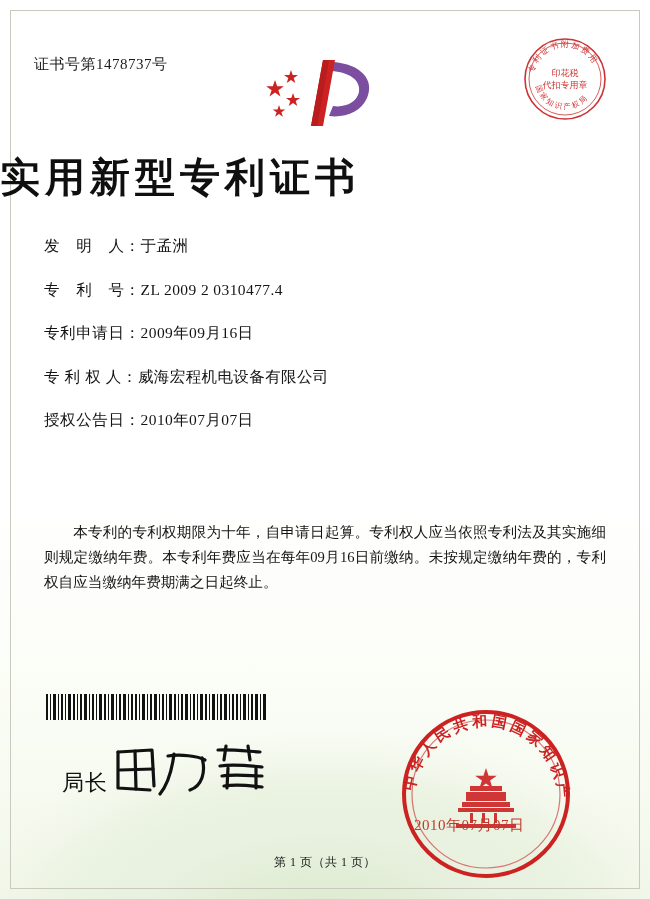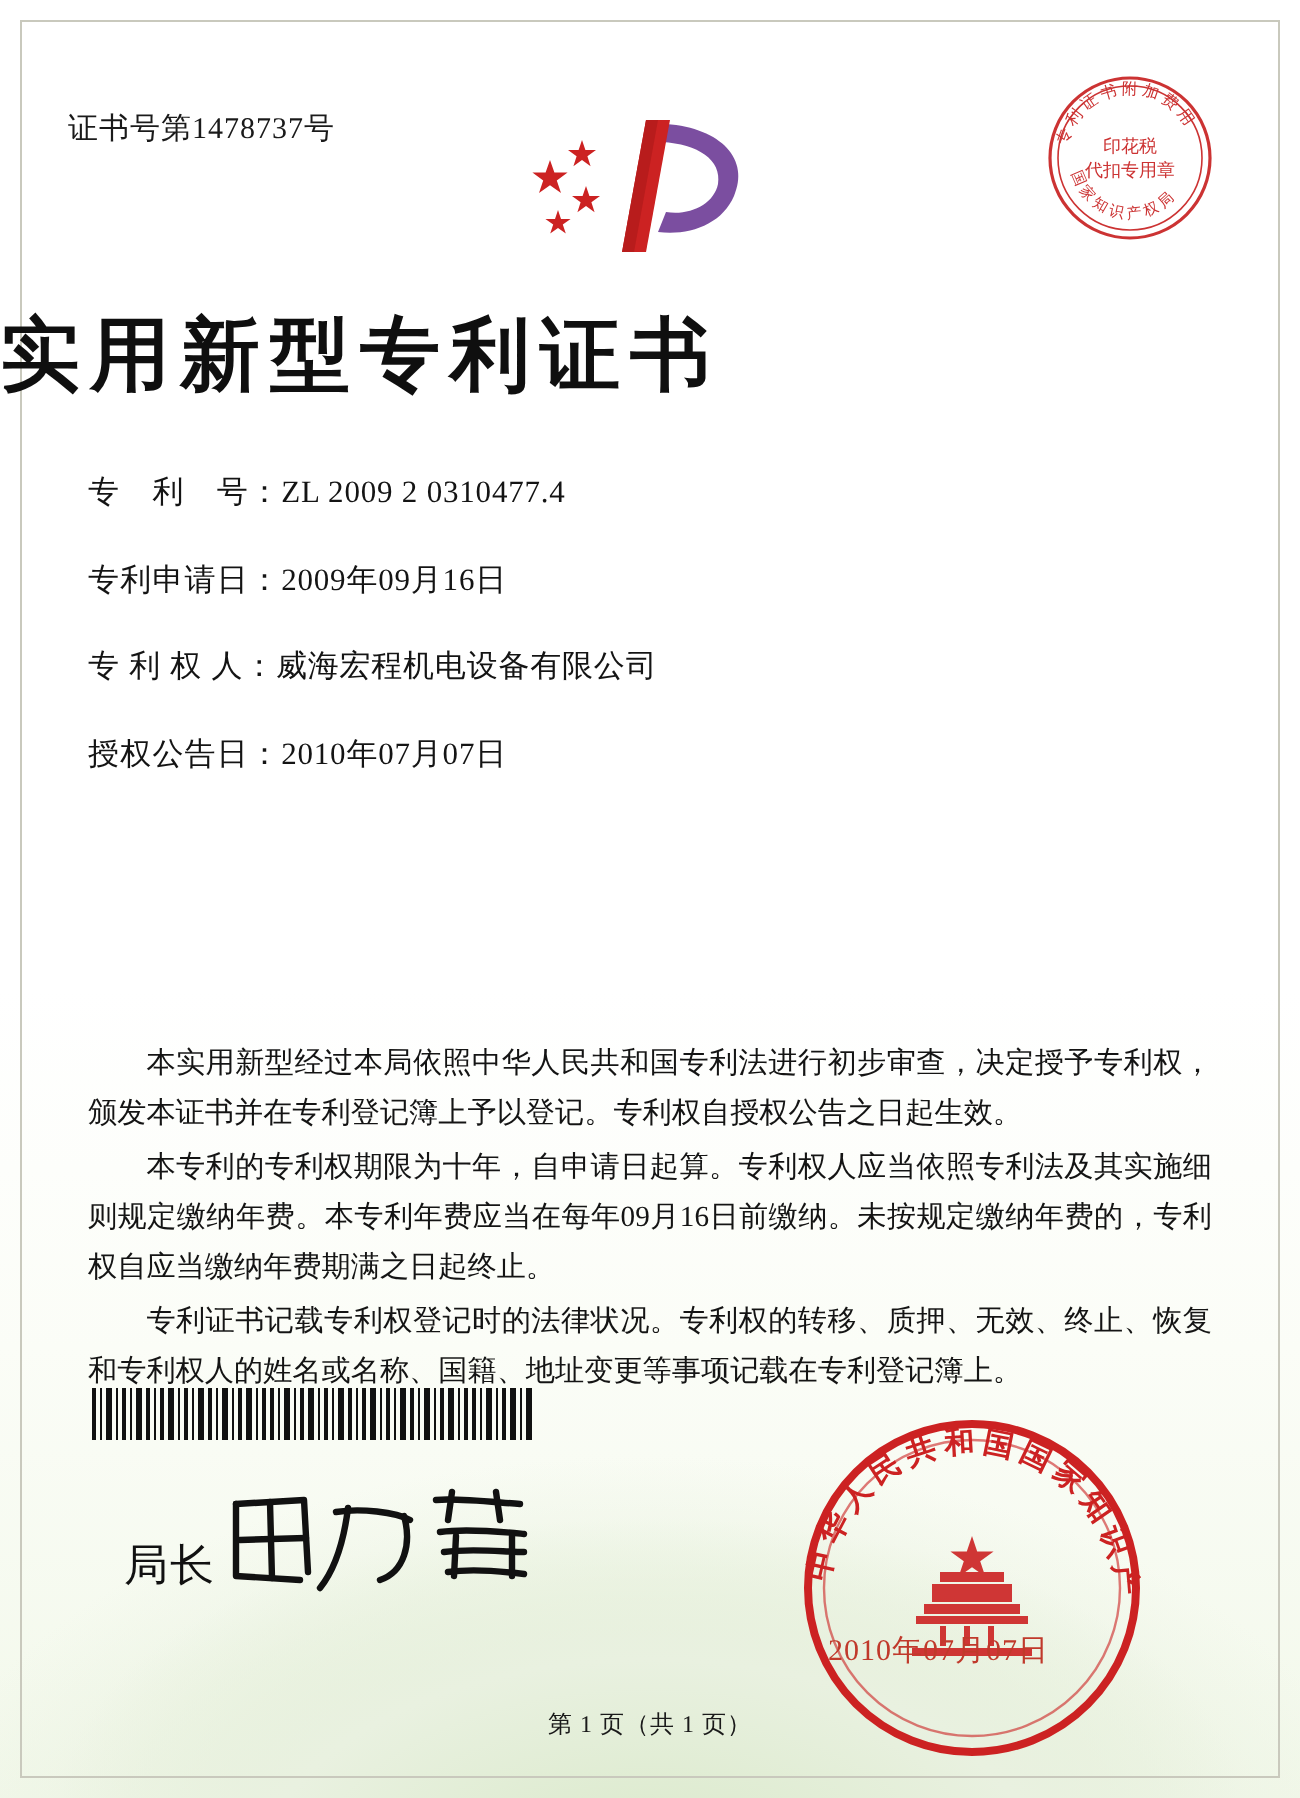--- a/index.html
+++ b/index.html
@@ -206,37 +206,38 @@
       </text>
       <text x="43" y="40" font-size="9" fill="#cc3333" text-anchor="middle" font-family="DejaVu Sans, sans-serif">印花税</text>
       <text x="43" y="52" font-size="9" fill="#cc3333" text-anchor="middle" font-family="DejaVu Sans, sans-serif">代扣专用章</text>
     </svg>
   </div>
 
   <div class="main-title">实用新型专利证书</div>
 
   <div class="fields">
     <div class="field-row">
+      <span class="field-label">发　明　人：</span><span class="field-value">于孟洲</span>
+    </div>
+    <div class="field-row">
       <span class="field-label">专　利　号：</span><span class="field-value">ZL 2009 2 0310477.4</span>
     </div>
     <div class="field-row">
       <span class="field-label">专利申请日：</span><span class="field-value">2009年09月16日</span>
     </div>
     <div class="field-row">
       <span class="field-label">专 利 权 人：</span><span class="field-value">威海宏程机电设备有限公司</span>
     </div>
     <div class="field-row">
       <span class="field-label">授权公告日：</span><span class="field-value">2010年07月07日</span>
     </div>
   </div>
 
   <div class="body-text">
-    <p>本实用新型经过本局依照中华人民共和国专利法进行初步审查，决定授予专利权，颁发本证书并在专利登记簿上予以登记。专利权自授权公告之日起生效。</p>
     <p>本专利的专利权期限为十年，自申请日起算。专利权人应当依照专利法及其实施细则规定缴纳年费。本专利年费应当在每年09月16日前缴纳。未按规定缴纳年费的，专利权自应当缴纳年费期满之日起终止。</p>
-    <p>专利证书记载专利权登记时的法律状况。专利权的转移、质押、无效、终止、恢复和专利权人的姓名或名称、国籍、地址变更等事项记载在专利登记簿上。</p>
   </div>
 
   <div class="barcode">
     <svg viewBox="0 0 220 26" width="220" height="26" preserveAspectRatio="none" xmlns="http://www.w3.org/2000/svg">
       <g fill="#111">
         <rect x="0" y="0" width="2" height="26"></rect>
           <rect x="4" y="0" width="1" height="26"></rect>
         <rect x="7" y="0" width="3" height="26"></rect>
           <rect x="12" y="0" width="1" height="26"></rect>
         <rect x="15" y="0" width="2" height="26"></rect>

